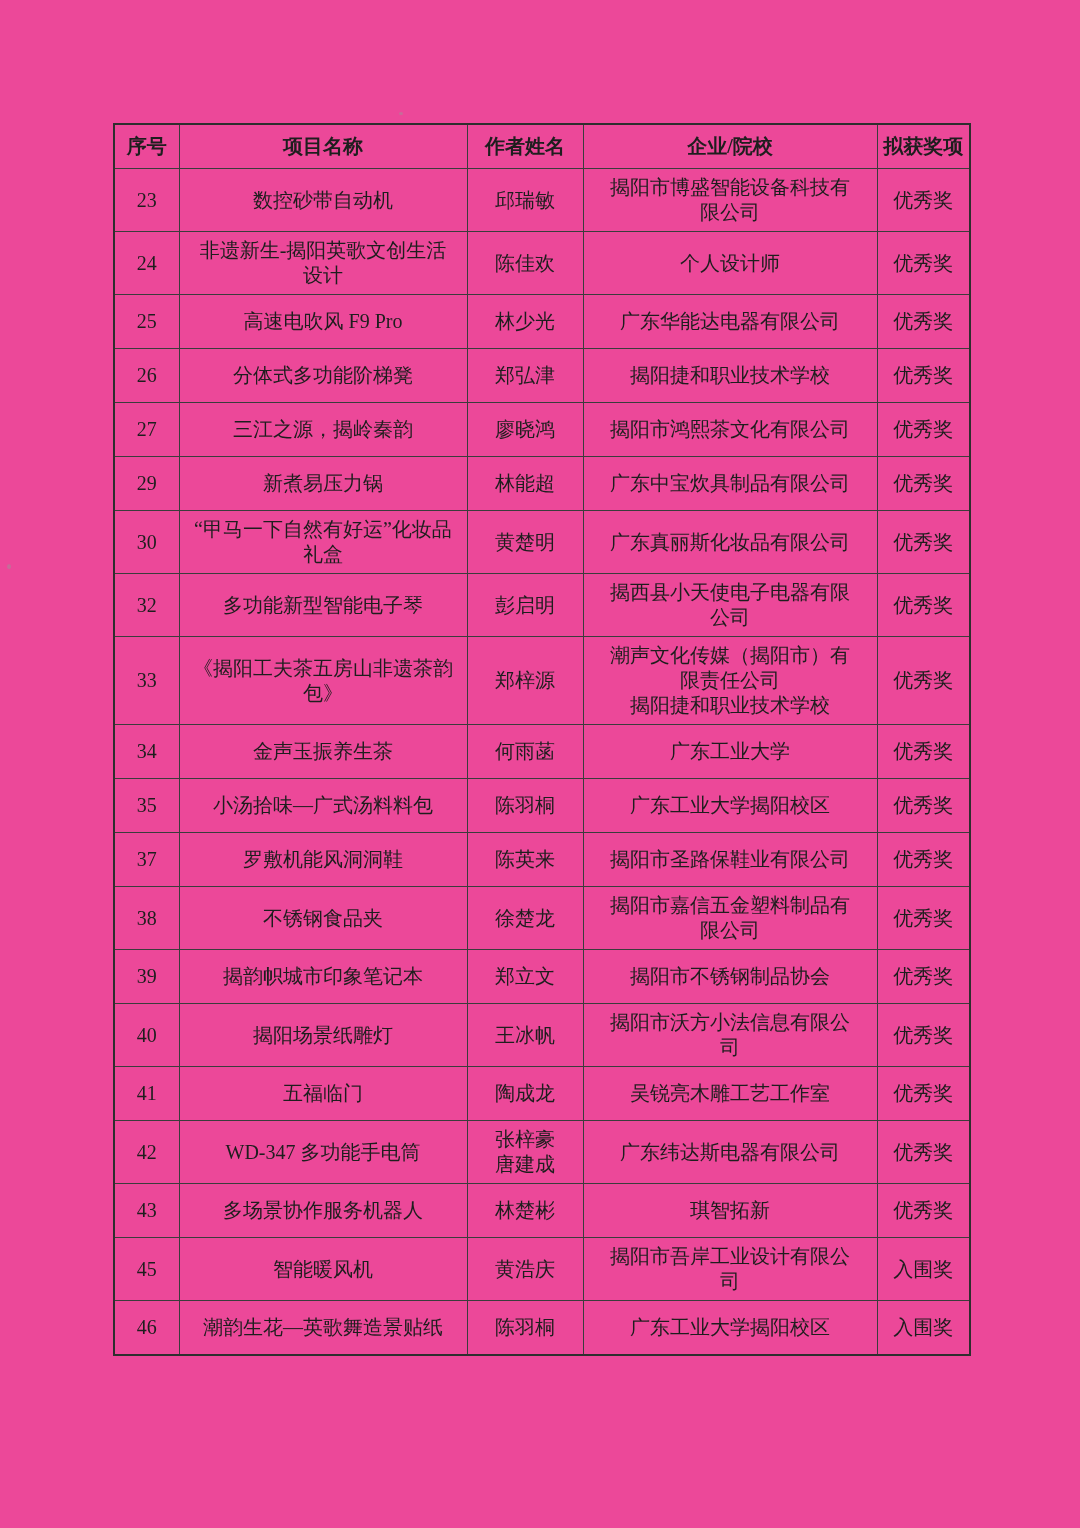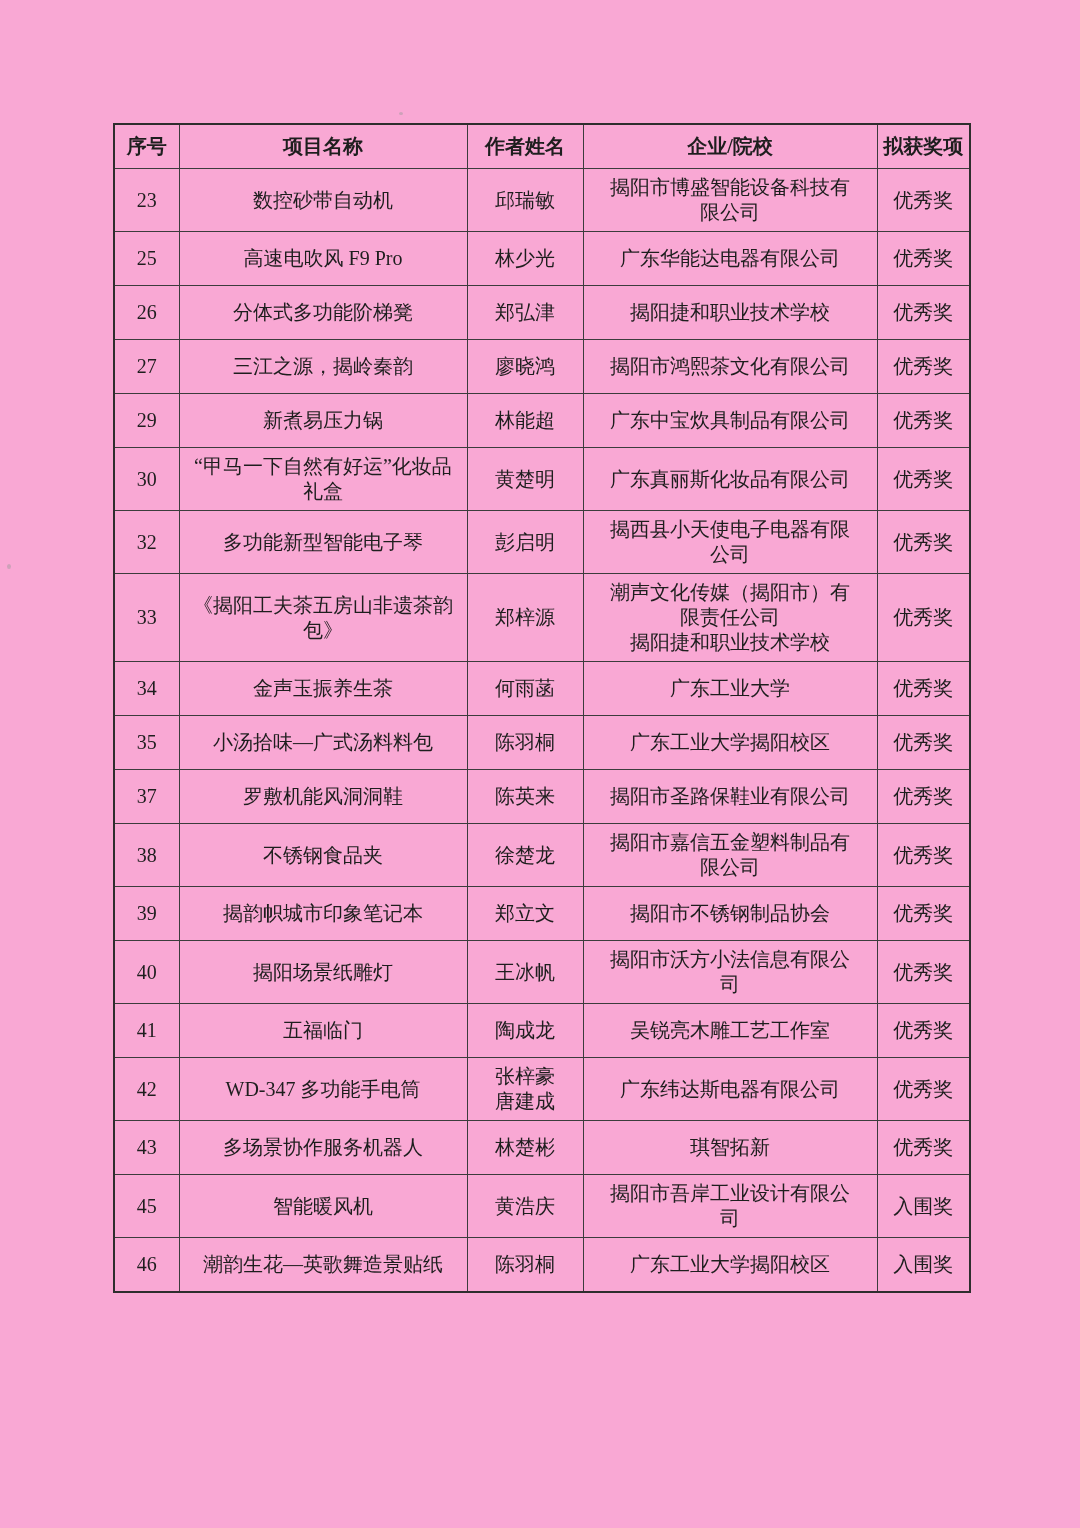--- a/index.html
+++ b/index.html
@@ -4,21 +4,21 @@
 <style>
   html, body {
     margin: 0;
     padding: 0;
     background: #ffffff;
   }
   .page {
     position: relative;
     width: 1080px;
     height: 1528px;
-    background: #f9a8d4;
+    background: #ec4899;
     font-family: "Liberation Serif", "DejaVu Serif", serif;
     color: #1e1e1e;
     overflow: hidden;
   }
   .award-table {
     position: absolute;
     left: 113px;
     top: 123px;
     width: 856px;
     border-collapse: collapse;
@@ -89,20 +89,27 @@
     </thead>
     <tbody>
         <tr>
           <td class="col-no">23</td>
           <td class="col-project">数控砂带自动机</td>
           <td class="col-author">邱瑞敏</td>
           <td class="col-org">揭阳市博盛智能设备科技有限公司</td>
           <td class="col-award">优秀奖</td>
         </tr>
         <tr>
+          <td class="col-no">24</td>
+          <td class="col-project">非遗新生-揭阳英歌文创生活设计</td>
+          <td class="col-author">陈佳欢</td>
+          <td class="col-org">个人设计师</td>
+          <td class="col-award">优秀奖</td>
+        </tr>
+        <tr>
           <td class="col-no">25</td>
           <td class="col-project">高速电吹风 F9 Pro</td>
           <td class="col-author">林少光</td>
           <td class="col-org">广东华能达电器有限公司</td>
           <td class="col-award">优秀奖</td>
         </tr>
         <tr>
           <td class="col-no">26</td>
           <td class="col-project">分体式多功能阶梯凳</td>
           <td class="col-author">郑弘津</td>

